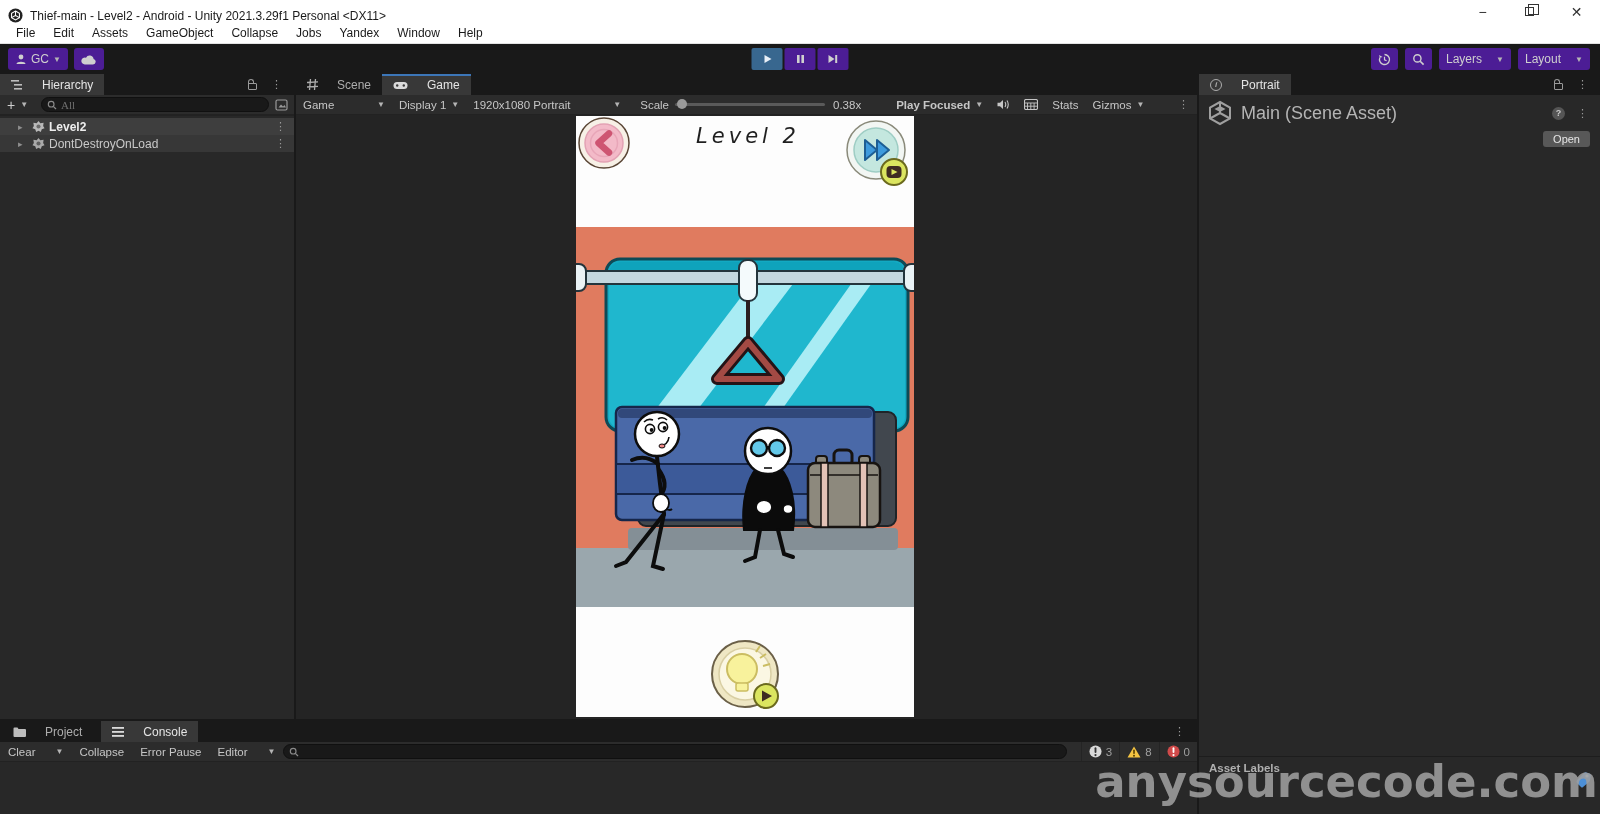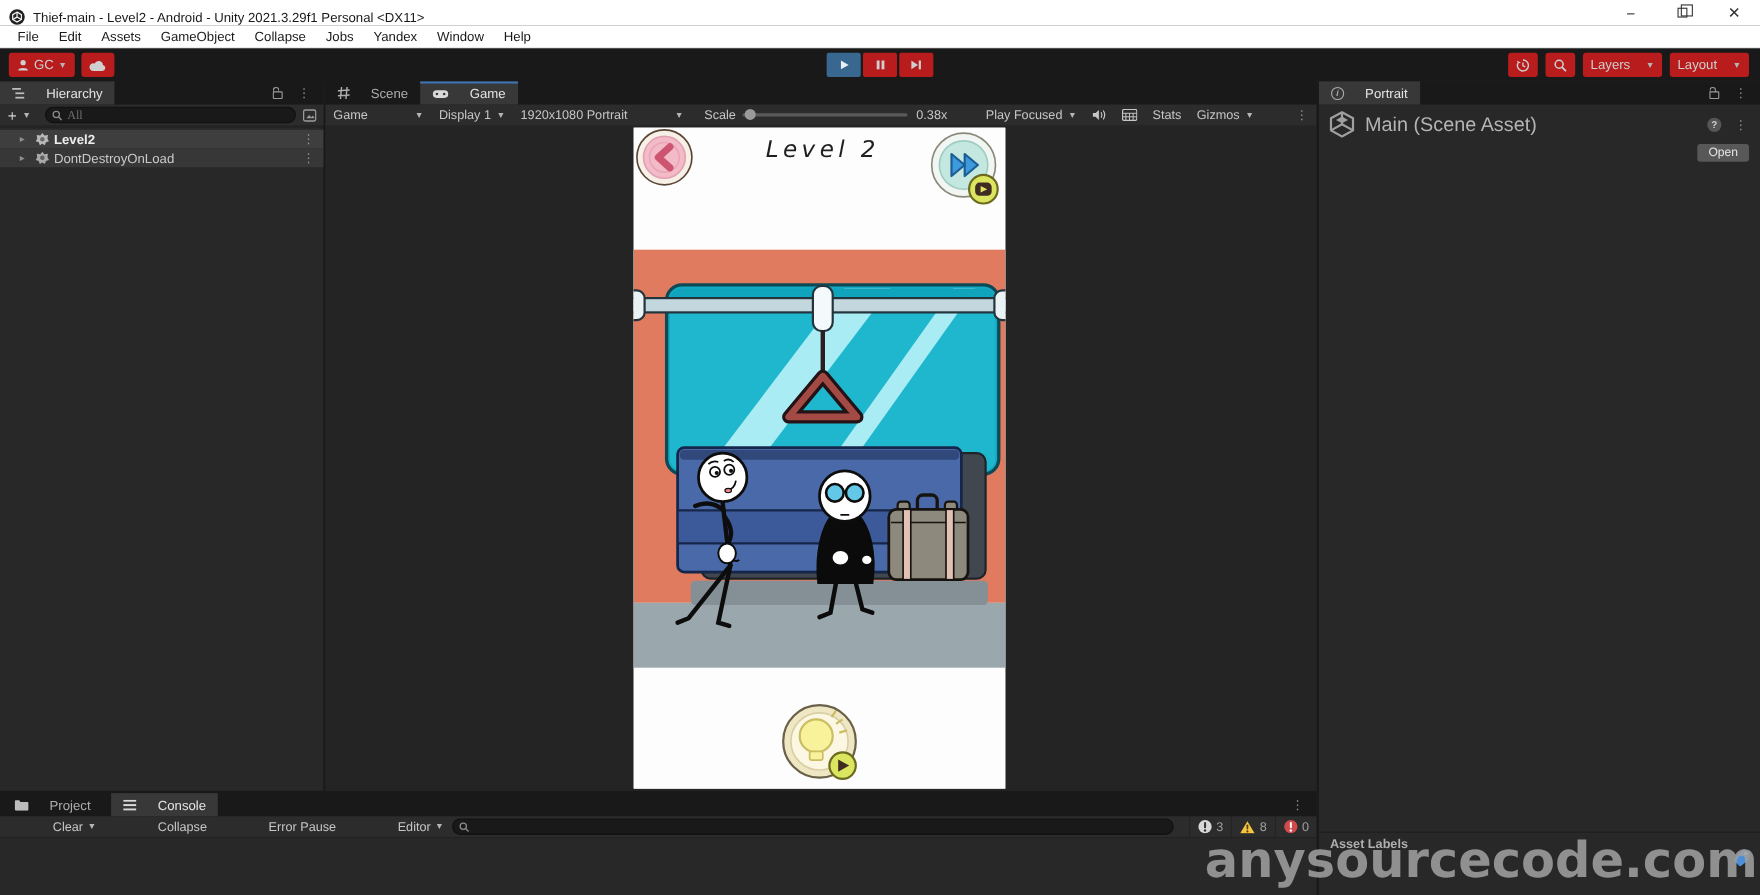--- a/index.html
+++ b/index.html
@@ -13,21 +13,21 @@
   .win-btn { width:47px; display:flex; align-items:center; justify-content:center; color:#333; font-size:14px; }
   .restore-glyph { position:relative; width:9px; height:9px; border:1px solid #333; background:#fff; }
   .restore-glyph::before { content:''; position:absolute; top:-4px; left:2px; width:9px; height:9px; border:1px solid #333; }
 
   
   .menubar { height:21px; background:#ffffff; display:flex; align-items:center; color:#1a1a1a; padding-left:7px; border-bottom:1px solid #e2e2e2; }
   .menu-item { padding:0 9px; }
 
   
   .main-toolbar { height:30px; background:#191919; position:relative; display:flex; align-items:center; }
-  .tb-btn { height:22px; background:#b91c1c; border-radius:3px; display:flex; align-items:center; justify-content:center; gap:4px; padding:0 7px; color:#CFCFCF; }
+  .tb-btn { height:22px; background:#4c1d95; border-radius:3px; display:flex; align-items:center; justify-content:center; gap:4px; padding:0 7px; color:#CFCFCF; }
   .tb-left { display:flex; gap:6px; margin-left:8px; }
   .play-group { position:absolute; left:50%; transform:translateX(-50%); display:flex; gap:2px; }
   .play-group .tb-btn { width:31px; padding:0; border-radius:2px; }
   .play-group .active { background:#38678F; }
   .tb-right { position:absolute; right:10px; display:flex; gap:7px; align-items:center;border-radius:10px; }
   .dropdown { min-width:72px; justify-content:space-between; }
   .caret { font-size:8px; color:#B5B5B5; }
 
   
   .workspace { display:flex; height:740px; }
@@ -62,21 +62,21 @@
 
   
   .viewport { flex:1; background:#242424; position:relative; overflow:hidden; }
   .game-canvas { position:absolute; left:280px; top:1px; width:338px; height:601px; background:#fff; }
 
   
   .slider { width:150px; height:3px; background:#5A5A5A; border-radius:2px; position:relative; margin:0 8px 0 6px; }
   .slider .thumb { position:absolute; left:2px; top:-4px; width:10px; height:10px; border-radius:50%; background:#9A9A9A; }
 
   
-  .cbar-btn { display:flex; align-items:center; gap:4px; padding:16px 8px; height:100%; color:#C6C6C6;margin-left:40px; }
+  .cbar-btn { display:flex; align-items:center; gap:20px; padding:16px 8px; height:100%; color:#C6C6C6; }
   .badges { margin-left:8px; display:flex; align-items:center; height:100%; }
   .badge { display:flex; align-items:center; gap:4px; padding:0 7px; height:100%; border-left:1px solid #242424; color:#9f9f9f; }
   .console-search { width:308px; height:15px; margin-left:auto; }
 
   
   .insp-header { display:flex; align-items:center; gap:8px; padding:5px 8px 2px 8px; }
   .insp-title { color:#B4B4B4; font-size:18px; }
   .insp-right { margin-left:auto; display:flex; align-items:center; gap:8px; }
   .open-row { display:flex; justify-content:flex-end; padding:3px 10px 6px 0; }
   .open-btn { background:#585858; border-radius:3px; color:#E6E6E6; font-size:11px; padding:2px 10px; }
@@ -268,21 +268,21 @@
           </div>
           <div class="flat-dd" style="width:162px;justify-content:space-between;">
             <span>1920x1080 Portrait</span>
             <span class="caret">▼</span>
           </div>
           <span style="margin-left:12px;">Scale</span>
           <div class="slider">
               <div class="thumb"></div>
             </div>
           <span>0.38x</span>
-          <div class="flat-dd" style="margin-left:28px;">
+          <div class="flat-dd" style="margin-left:28px;font-weight:bold;">
             <span>Play Focused</span>
             <span class="caret">▼</span>
           </div>
           <div class="flat-dd">
             <svg width="13" height="11" viewBox="0 0 13 11">
                 <path d="M0.5 3.8 H3 L6 1 V10 L3 7.2 H0.5Z" fill="#C6C6C6"></path>
                 <path d="M8 3 q1.5 2.5 0 5 M10 1.5 q2.5 4 0 8" stroke="#C6C6C6" stroke-width="1.1" fill="none"></path>
               </svg>
           </div>
           <div class="flat-dd">

